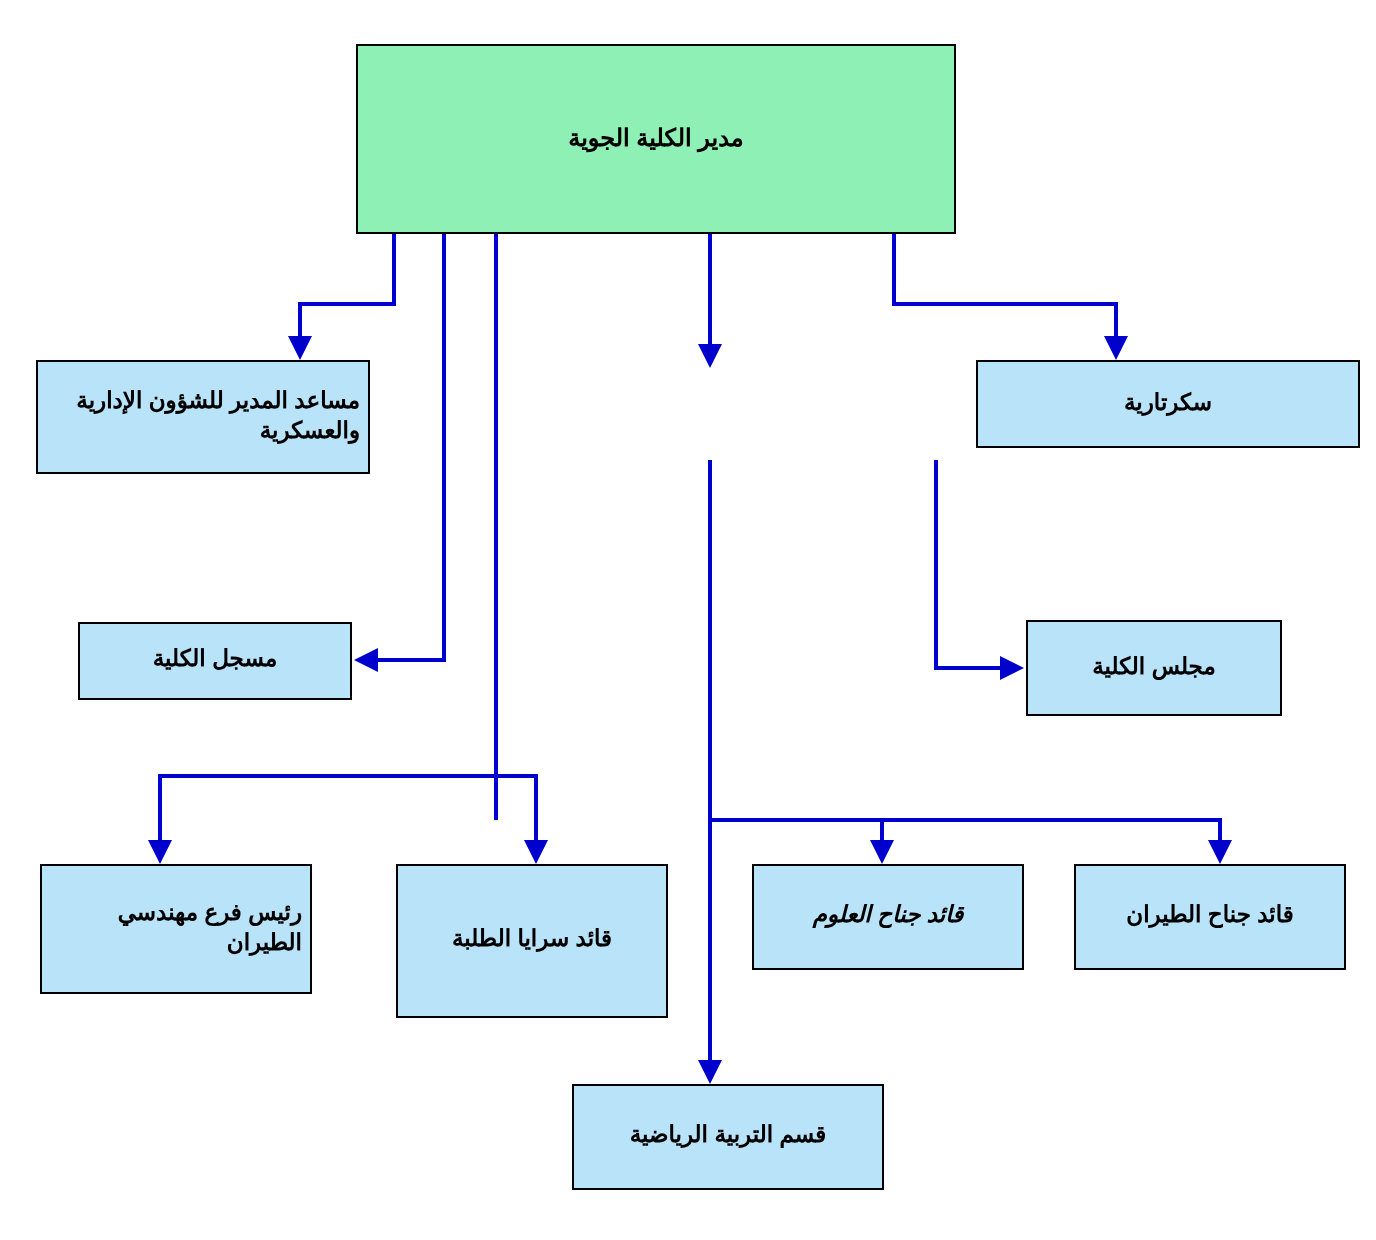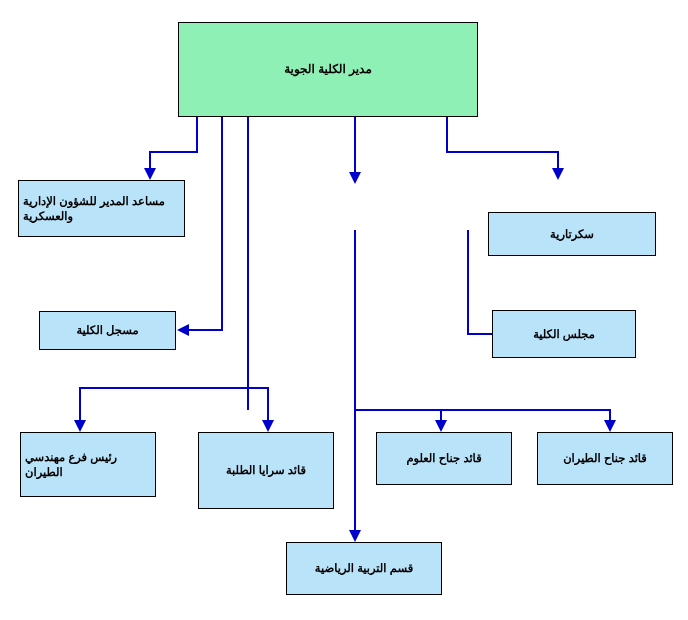--- a/index.html
+++ b/index.html
@@ -17,21 +17,21 @@
     background: #ffffff;
     overflow: hidden;
   }
   .node {
     position: absolute;
     box-sizing: border-box;
     border: 1px solid #000000;
     display: flex;
     align-items: center;
     justify-content: center;
-    text-align: left;
+    text-align: right;
     direction: rtl;
     font-weight: bold;
     line-height: 1.25;
     padding: 2px 4px;
   }
   .node.root {
     background: #8ff0b5;
     color: #000000;
     font-size: 12px;
   }
@@ -94,41 +94,41 @@
 
   <div class="node root" style="left:178px; top:22px; width:300px; height:95px;">
     <span>مدير الكلية الجوية</span>
   </div>
 
   <div class="node blue" style="left:18px; top:180px; width:167px; height:57px;">
     <span>مساعد المدير للشؤون الإدارية والعسكرية</span>
   </div>
 
 
-  <div class="node blue" style="left:488px; top:180px; width:168px; height:44px;margin-top:32px;">
+  <div class="node blue" style="left:488px; top:180px; width:192px; height:44px;">
     <span>سكرتارية</span>
   </div>
 
   <div class="node blue" style="left:39px; top:311px; width:137px; height:39px;">
     <span>مسجل الكلية</span>
   </div>
 
-  <div class="node blue" style="left:492px; top:310px; width:144px; height:48px;">
+  <div class="node blue" style="left:513px; top:310px; width:128px; height:48px;">
     <span>مجلس الكلية</span>
   </div>
 
   <div class="node blue" style="left:20px; top:432px; width:136px; height:65px;">
     <span>رئيس فرع مهندسي الطيران</span>
   </div>
 
   <div class="node blue" style="left:198px; top:432px; width:136px; height:77px;">
     <span>قائد سرايا الطلبة</span>
   </div>
 
-  <div class="node blue" style="left:376px; top:432px; width:136px; height:53px;">
+  <div class="node blue" style="left:376px; top:432px; width:136px; height:53px;font-style:italic;">
     <span>قائد جناح العلوم</span>
   </div>
 
   <div class="node blue" style="left:537px; top:432px; width:136px; height:53px;">
     <span>قائد جناح الطيران</span>
   </div>
 
   <div class="node blue" style="left:286px; top:542px; width:156px; height:53px;">
     <span>قسم التربية الرياضية</span>
   </div>

